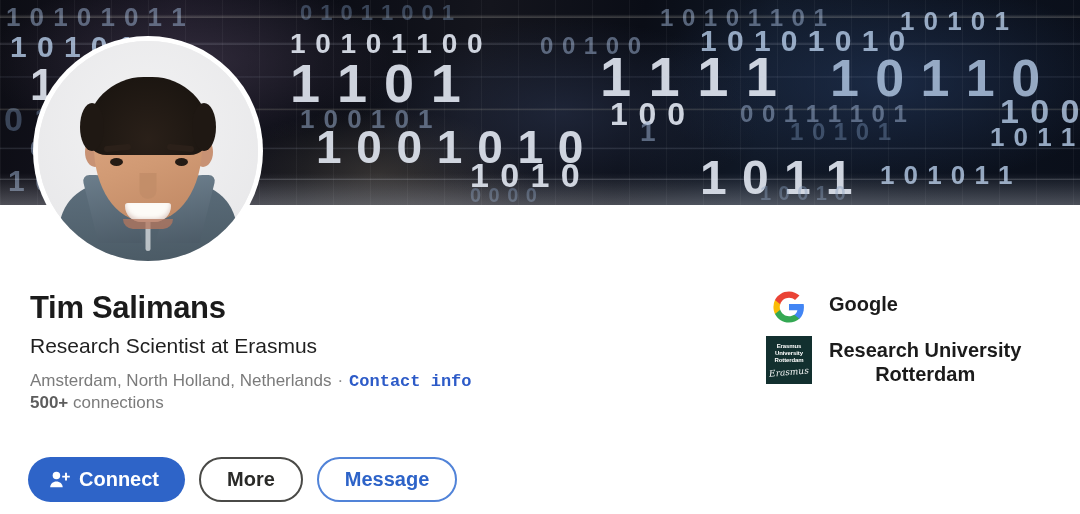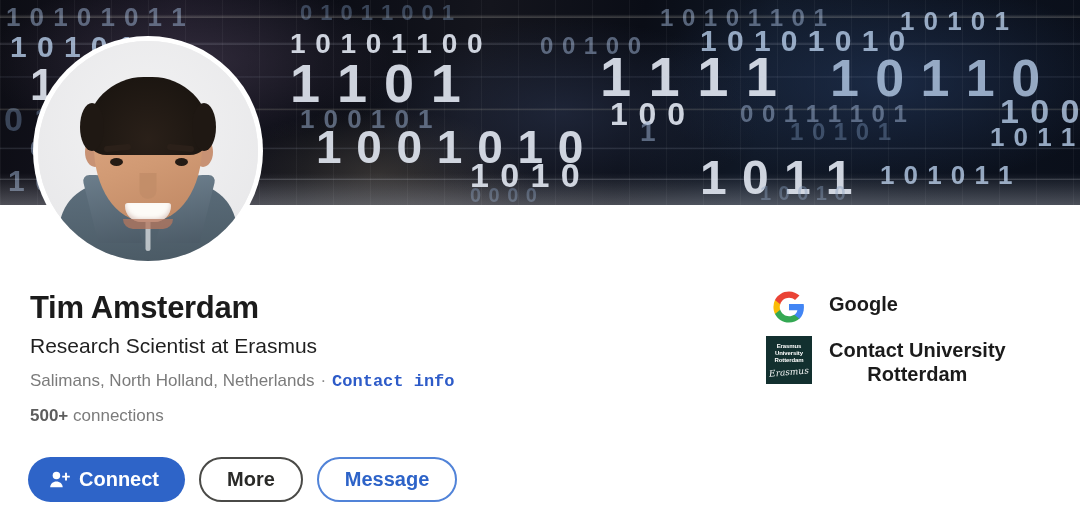--- a/index.html
+++ b/index.html
@@ -186,21 +186,21 @@
   .location-row {
     margin-top: 12px;
     font-size: 17px; color: #7b7b7b; line-height: 1.3;
     display: flex; align-items: baseline; gap: 6px; flex-wrap: nowrap;
   }
   .sep { color: #8b8b8b; }
   .contact-link {
     color: #2d5bc8; font-weight: 700; cursor: pointer; text-decoration: none; font-family: Liberation Mono, monospace;
   }
   .connections {
-    margin-top: 13px; font-size: 17px; color: #7b7b7b;
+    font-size: 17px; color: #7b7b7b;
   }
   .connections b { color: #5d5d5d; font-weight: 700; }
 
   
   .actions {
     position: absolute; left: 28px; top: 457px;
     display: flex; align-items: center; gap: 14px;
   }
   .btn {
     height: 45px; border-radius: 24px;
@@ -310,24 +310,24 @@
       <div class="ph-browR"></div>
       <div class="ph-eyeL"></div>
       <div class="ph-eyeR"></div>
       <div class="ph-nose"></div>
       <div class="ph-mouth"></div>
       <div class="ph-lip"></div>
     </div>
   </div>
 
   <div class="info">
-    <div class="name">Tim Amsterdam</div>
+    <div class="name">Tim Salimans</div>
     <div class="headline">Research Scientist at Erasmus</div>
     <div class="location-row">
-      <span>Salimans, North Holland, Netherlands</span>
+      <span>Amsterdam, North Holland, Netherlands</span>
       <span class="sep">·</span>
       <a class="contact-link" href="#">Contact info</a>
     </div>
     <div class="connections">
       <b>500+</b>
       <span>connections</span>
     </div>
   </div>
 
   <div class="actions">
@@ -368,21 +368,21 @@
     <div class="org-row">
       <span class="org-logo">
         <span class="erasmus-logo">
           <span class="e-txt">Erasmus</span>
           <span class="e-txt">University</span>
           <span class="e-txt">Rotterdam</span>
           <span class="e-sig">Erasmus</span>
         </span>
       </span>
       <span class="org-name">
-        <span>Contact University</span><br>
+        <span>Research University</span><br>
         <span>Rotterdam</span>
       </span>
     </div>
 
   </div>
 
 
 </div>
 
 </body></html>

